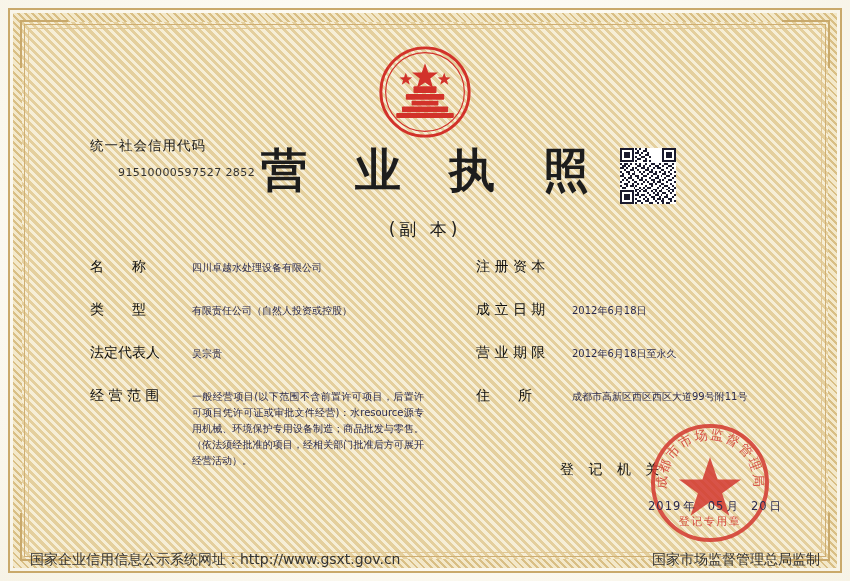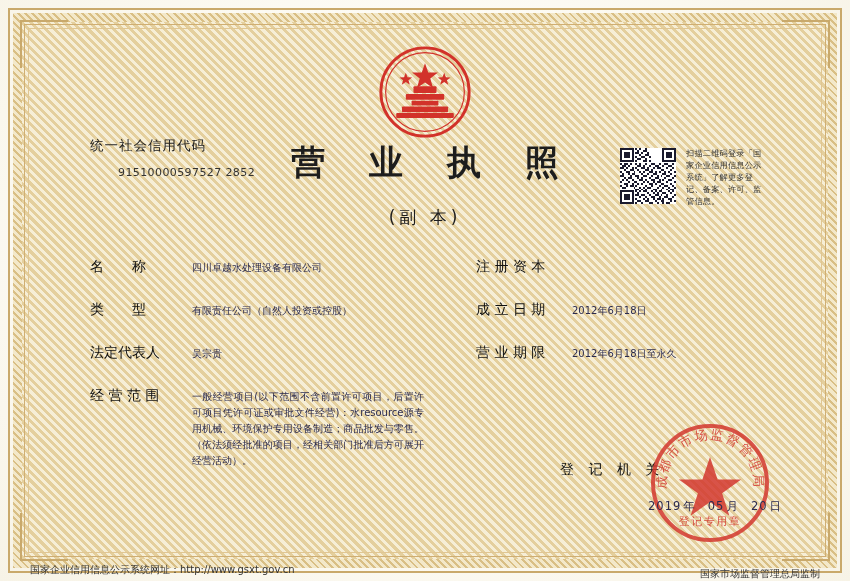--- a/index.html
+++ b/index.html
@@ -55,25 +55,25 @@
   }
   
   .emblem{
     position:absolute;left:50%;top:8px;transform:translateX(-50%);
     width:96px;height:96px;
   }
   
   .title{
     position:absolute;left:0;right:0;top:104px;text-align:center;
     font-family:"DejaVu Sans","Liberation Sans",sans-serif;
-    font-size:34px;font-weight:bold;color:#1d1d1d;
+    font-size:46px;font-weight:bold;color:#1d1d1d;
     letter-spacing:16px;text-indent:16px;
   }
   .subtitle{
-    position:absolute;left:0;right:0;top:170px;text-align:center;
+    position:absolute;left:0;right:0;top:182px;text-align:center;
     font-size:17px;color:#1d1d1d;letter-spacing:4px;
   }
   
   .code-block{position:absolute;left:54px;top:101px;}
   .code-label{font-size:13.5px;color:#222;letter-spacing:1px;}
   .code-value{font-size:11px;color:#333;margin-top:11px;letter-spacing:.4px;margin-left:28px;}
 
   
   .qr-wrap{position:absolute;right:138px;top:112px;}
   .qr{width:56px;height:56px;}
@@ -107,23 +107,23 @@
   .date-line{
     position:absolute;left:612px;top:463px;
     font-size:11.5px;color:#2b2b4f;letter-spacing:1px;
   }
   .date-line i{font-style:normal;margin:0 12px 0 2px;}
   
   .seal{position:absolute;left:612px;top:385px;width:124px;height:124px;}
 
   
   .footer{
-    position:absolute;left:30px;right:30px;bottom:0;
-    display:flex;justify-content:space-between;align-items:center;
-    font-size:10px;color:#333;
+    position:absolute;left:30px;right:30px;bottom:12px;
+    display:flex;justify-content:space-between;align-items:flex-end;
+    font-size:14px;color:#333;
   }
   .footer .f-left{white-space:nowrap;}
   .footer .f-center{text-align:center;line-height:1.5;}
   .footer .f-right{white-space:nowrap;padding-top:8px;padding-left:20px;}
   .footer .url{color:#333;text-decoration:none;}
 </style>
 </head>
 <body>
 
 <div class="page">
@@ -363,21 +363,20 @@
             <rect x="28" y="27" width="1" height="1"></rect>
           <rect x="8" y="28" width="1" height="1"></rect>
             <rect x="11" y="28" width="1" height="1"></rect>
             <rect x="15" y="28" width="2" height="1"></rect>
           <rect x="19" y="28" width="1" height="1"></rect>
             <rect x="22" y="28" width="1" height="1"></rect>
             <rect x="24" y="28" width="2" height="1"></rect>
         </g>
       </svg>
     </div>
-    <div class="qr-note">扫描二维码登录「国家企业信用信息公示系统」了解更多登记、备案、许可、监管信息。</div>
 
     <div class="fields">
 
       <div class="col-left">
         <div class="row">
           <div class="lbl">名　　称</div>
           <div class="val">四川卓越水处理设备有限公司</div>
         </div>
         <div class="row">
           <div class="lbl">类　　型</div>
@@ -397,20 +396,24 @@
         <div class="row">
           <div class="lbl">注 册 资 本</div>
         </div>
         <div class="row">
           <div class="lbl">成 立 日 期</div>
           <div class="val">2012年6月18日</div>
         </div>
         <div class="row">
           <div class="lbl">营 业 期 限</div>
           <div class="val">2012年6月18日至永久</div>
+        </div>
+        <div class="row">
+          <div class="lbl">住　　所</div>
+          <div class="val">成都市高新区西区西区大道99号附11号</div>
         </div>
       </div>
 
     </div>
 
     <div class="registry">登 记 机 关</div>
 
     <svg class="seal" viewBox="0 0 124 124">
       <g opacity="0.82">
         <circle cx="62" cy="62" r="57" fill="none" stroke="#d2322a" stroke-width="4"></circle>

